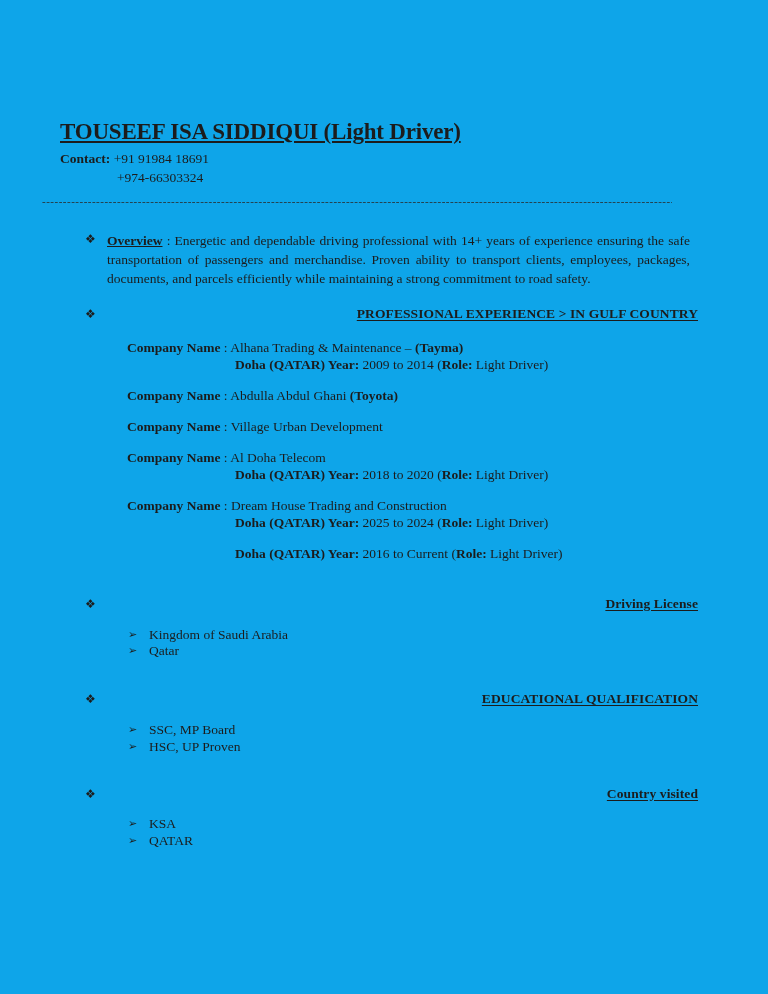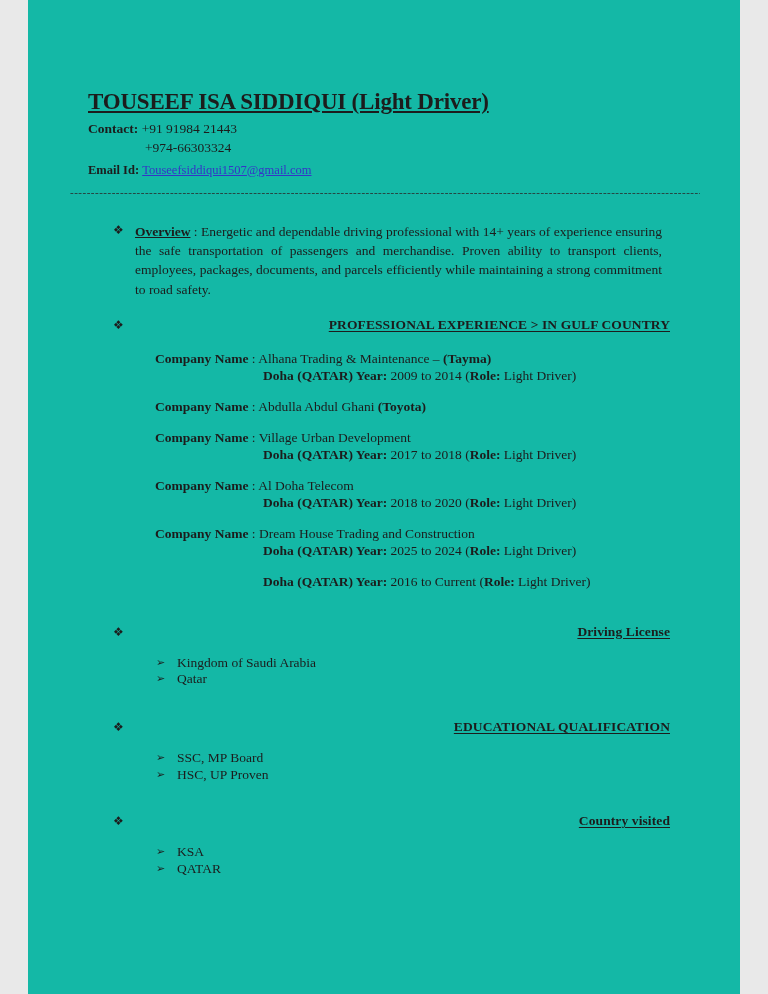--- a/index.html
+++ b/index.html
@@ -2,30 +2,30 @@
 <html><head>
 <meta charset="utf-8">
 <style>
   html, body {
     margin: 0;
     padding: 0;
     background: #e9e9e9;
   }
   .page {
     position: relative;
-    width: 712px;
+    width: 768px;
     height: 994px;
     margin: 0 auto;
-    background: #14b8a6;
+    background: #0ea5e9;
     color: #1c1c1c;
     font-family: "Liberation Serif", "DejaVu Serif", serif;
     font-size: 13.5px;
     line-height: 1.25;
     box-sizing: border-box;
-    padding: 88px 70px 0 60px;
+    padding: 118px 70px 0 60px;
     overflow: hidden;
   }
   .b { font-weight: bold; }
 
   h1.doc-title {
     margin: 0 0 4px 0;
     font-size: 23px;
     font-weight: bold;
     letter-spacing: -0.2px;
     text-decoration: underline;
@@ -116,29 +116,26 @@
   }
 </style>
 </head>
 <body>
 
 <div class="page">
 
   <h1 class="doc-title">TOUSEEF ISA SIDDIQUI (Light Driver)</h1>
 
   <div class="contact-row">
-    <span class="b">Contact:</span><span> +91 91984 21443</span>
+    <span class="b">Contact:</span><span> +91 91984 18691</span>
   </div>
   <div class="contact-row indent">
     <span>+974-66303324</span>
   </div>
 
-  <div class="email-row">
-    <span class="b">Email Id: </span><a class="email-link">Touseefsiddiqui1507@gmail.com</a>
-  </div>
 
   <div class="separator">--------------------------------------------------------------------------------------------------------------------------------------------------------------------------------</div>
 
   <div class="sect overview">
     <span class="bullet">❖</span>
     <div class="sect-body">
       <p class="overview-para"><span class="heading-inline">Overview</span><span> : Energetic and dependable driving professional with 14+ years of experience ensuring the safe transportation of passengers and merchandise. Proven ability to transport clients, employees, packages, documents, and parcels efficiently while maintaining a strong commitment to road safety.</span></p>
     </div>
   </div>
 
@@ -155,21 +152,20 @@
       <div class="l1"><span class="b">Company Name</span><span> : </span><span>Alhana Trading &amp; Maintenance – </span><span class="b">(Tayma)</span></div>
       <div class="l2"><span class="b">Doha (QATAR) Year:</span><span> 2009 to 2014 (</span><span class="b">Role:</span><span> Light Driver)</span></div>
     </div>
 
     <div class="entry">
       <div class="l1"><span class="b">Company Name</span><span> : </span><span>Abdulla Abdul Ghani </span><span class="b">(Toyota)</span></div>
     </div>
 
     <div class="entry">
       <div class="l1"><span class="b">Company Name</span><span> : </span><span>Village Urban Development</span><span class="b"></span></div>
-      <div class="l2"><span class="b">Doha (QATAR) Year:</span><span> 2017 to 2018 (</span><span class="b">Role:</span><span> Light Driver)</span></div>
     </div>
 
     <div class="entry">
       <div class="l1"><span class="b">Company Name</span><span> : </span><span>Al Doha Telecom</span><span class="b"></span></div>
       <div class="l2"><span class="b">Doha (QATAR) Year:</span><span> 2018 to 2020 (</span><span class="b">Role:</span><span> Light Driver)</span></div>
     </div>
 
     <div class="entry">
       <div class="l1"><span class="b">Company Name</span><span> : </span><span>Dream House Trading and Construction</span><span class="b"></span></div>
       <div class="l2"><span class="b">Doha (QATAR) Year:</span><span> 2025 to 2024 (</span><span class="b">Role:</span><span> Light Driver)</span></div>

